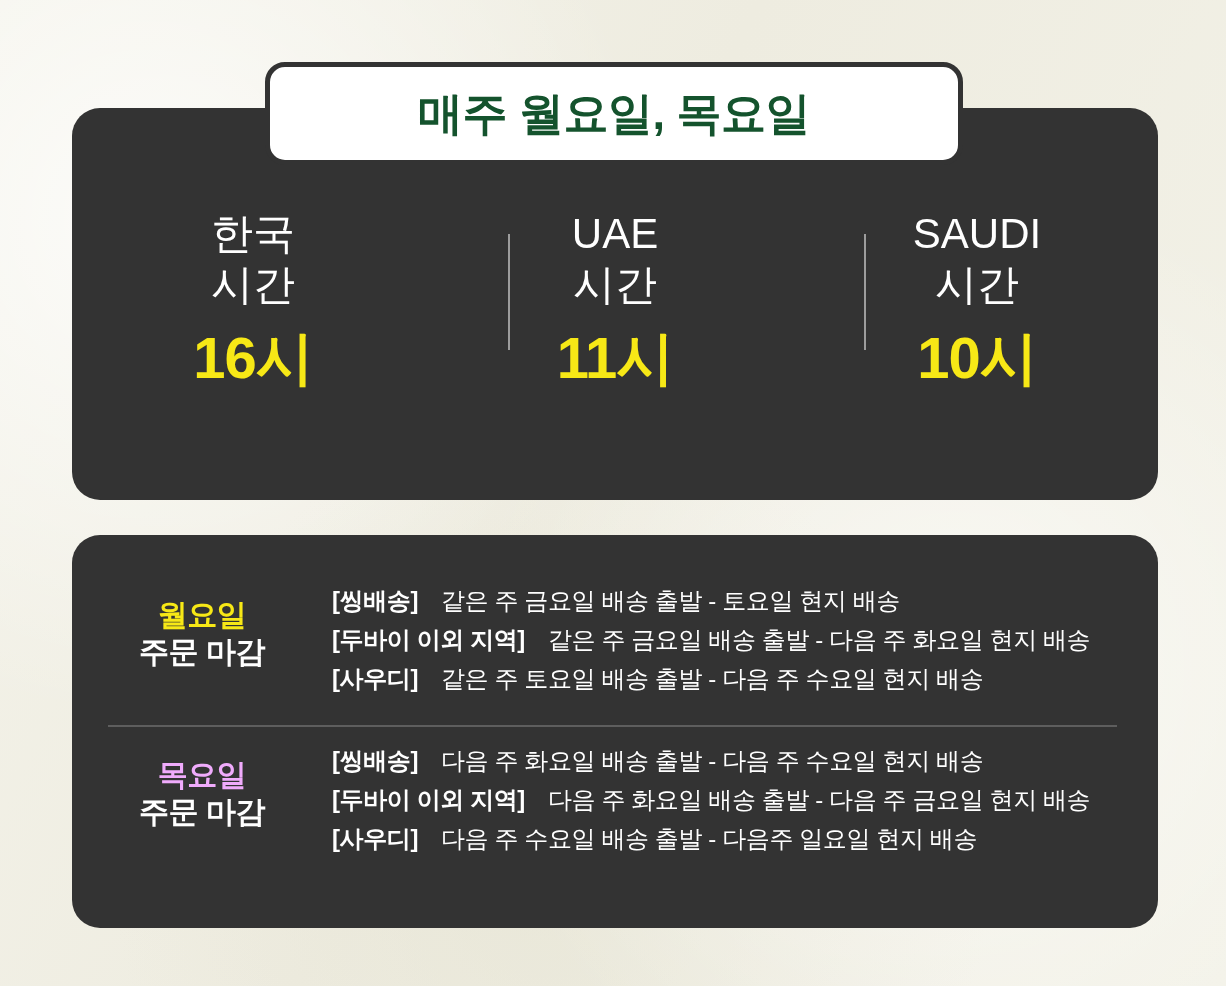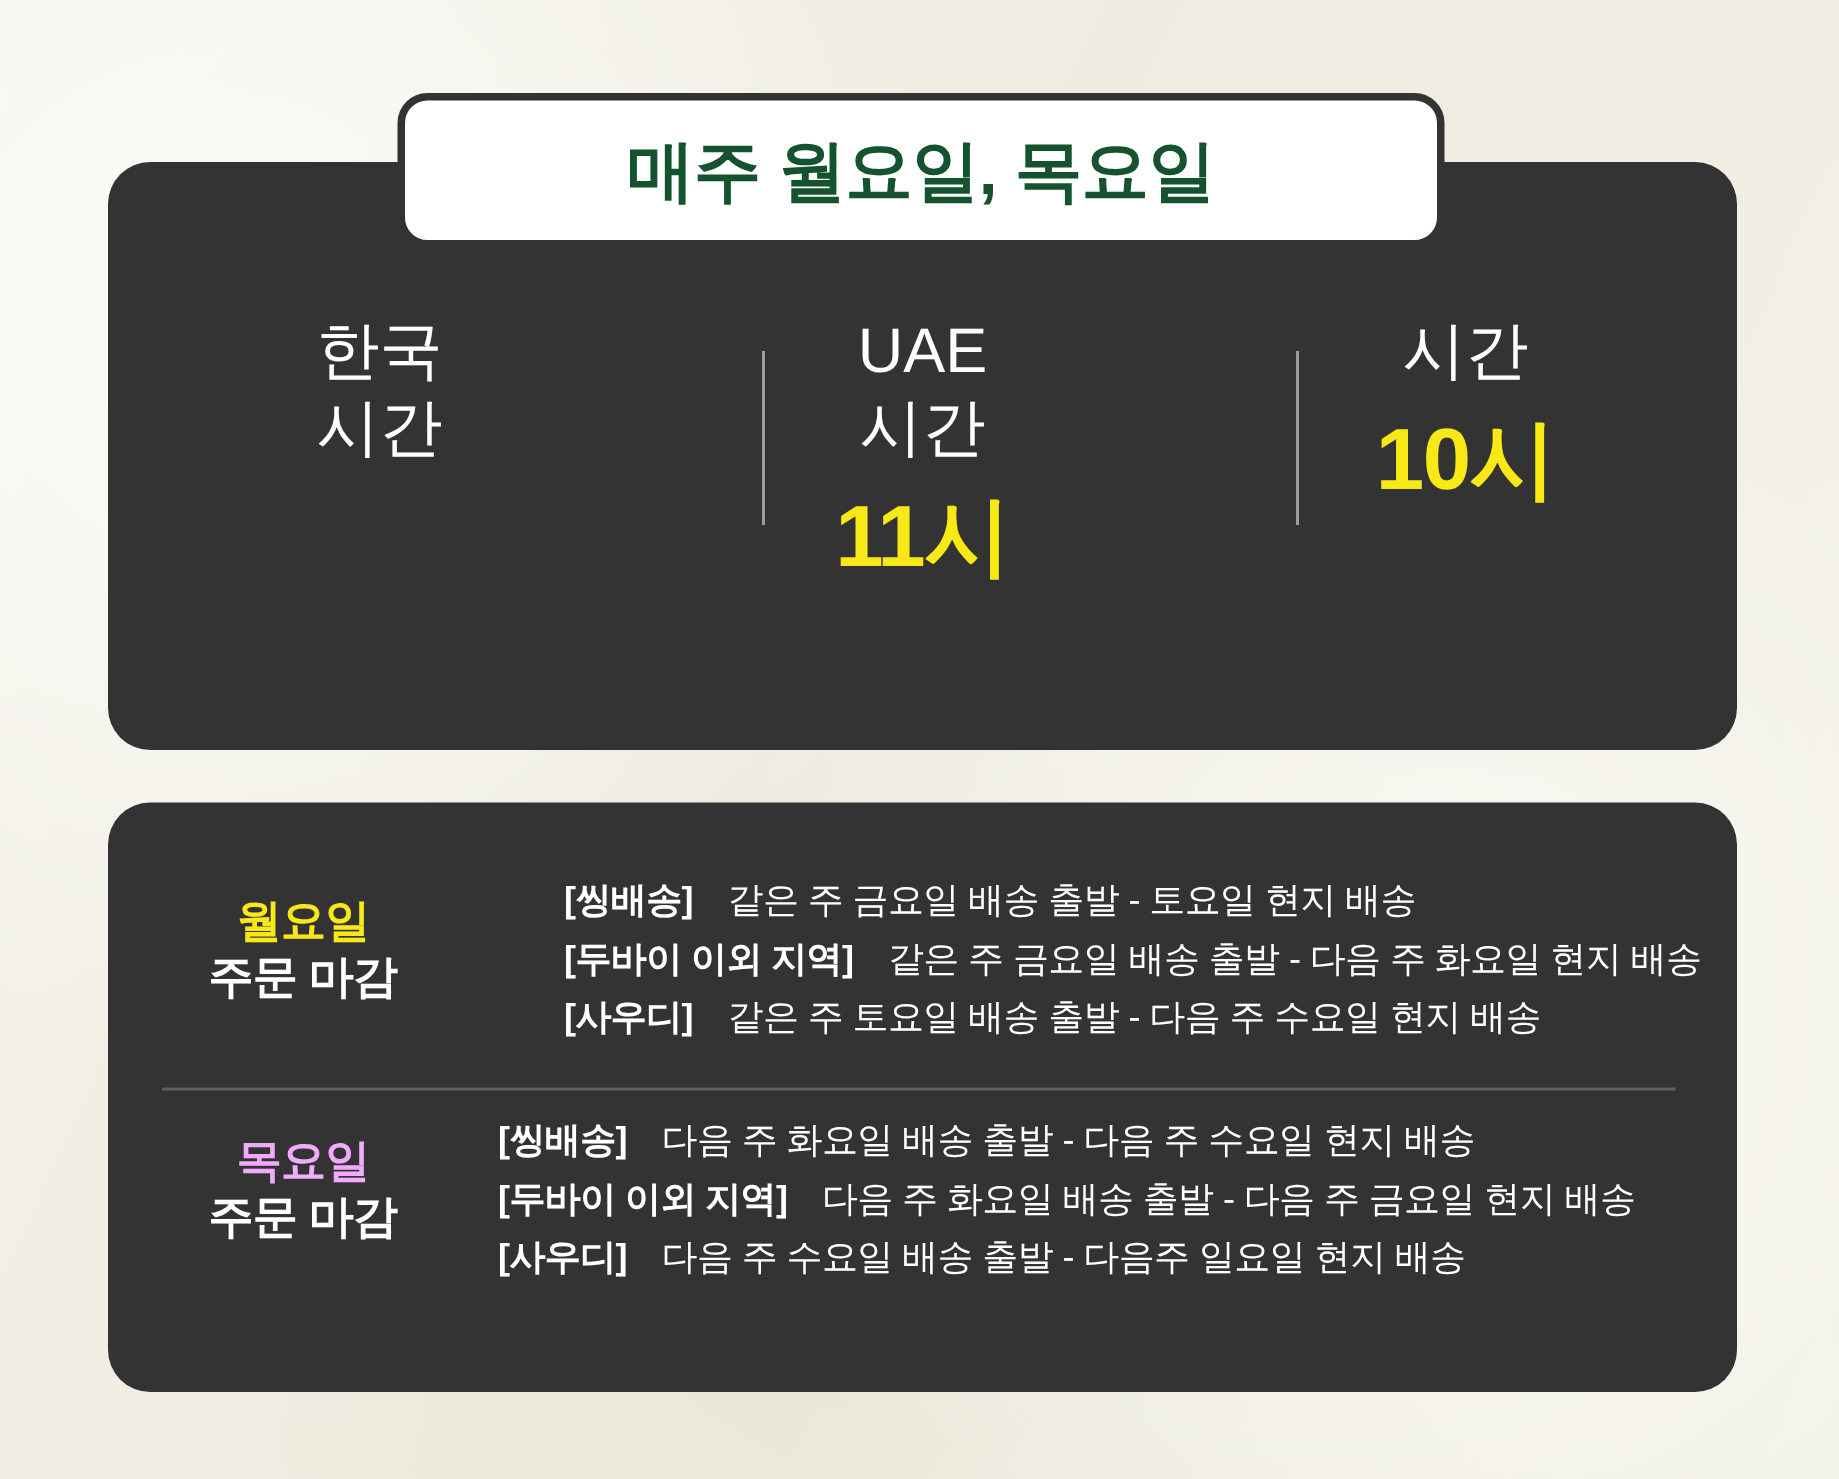--- a/index.html
+++ b/index.html
@@ -118,21 +118,21 @@
   .v-divider.d2 { left: 792px; }
 
   
   .sched-group {
     position: absolute;
     left: 0;
     right: 0;
     display: flex;
     align-items: flex-start;
   }
-  .sched-mon { top: 47px; gap: 44px; }
+  .sched-mon { top: 47px; }
   .sched-thu { top: 207px; }
 
   .sched-label {
     width: 260px;
     flex: 0 0 260px;
     text-align: center;
     padding-top: 15px;
   }
   .sched-day {
     font-size: 30px;
@@ -184,32 +184,34 @@
 <div class="page">
 
   <div class="card card-times">
     <div class="times-row">
 
       <div class="time-col">
         <div class="time-region">
           <span>한국</span>
           <span class="line2">시간</span>
         </div>
+        <div class="time-value">16시</div>
       </div>
 
       <div class="time-col">
         <div class="time-region">
           <span>UAE</span>
           <span class="line2">시간</span>
         </div>
         <div class="time-value">11시</div>
       </div>
 
       <div class="time-col">
         <div class="time-region">
+          <span>SAUDI</span>
           <span class="line2">시간</span>
         </div>
         <div class="time-value">10시</div>
       </div>
 
       <div class="v-divider d1"></div>
       <div class="v-divider d2"></div>
     </div>
   </div>
 

